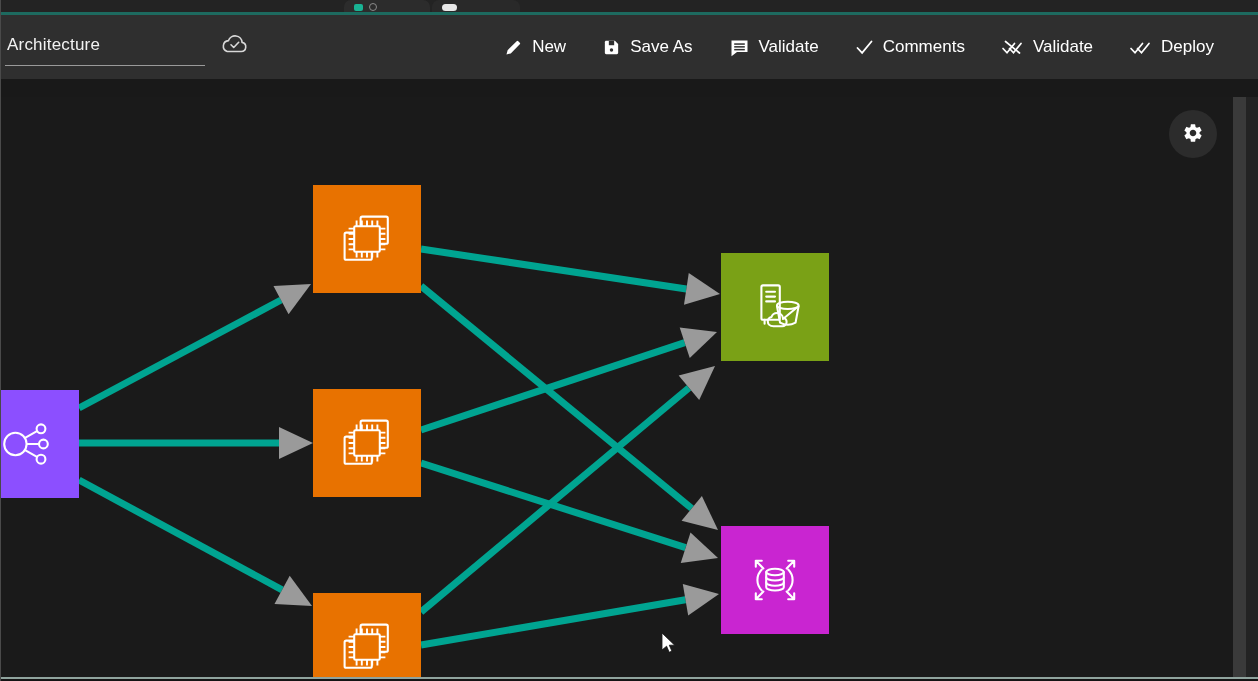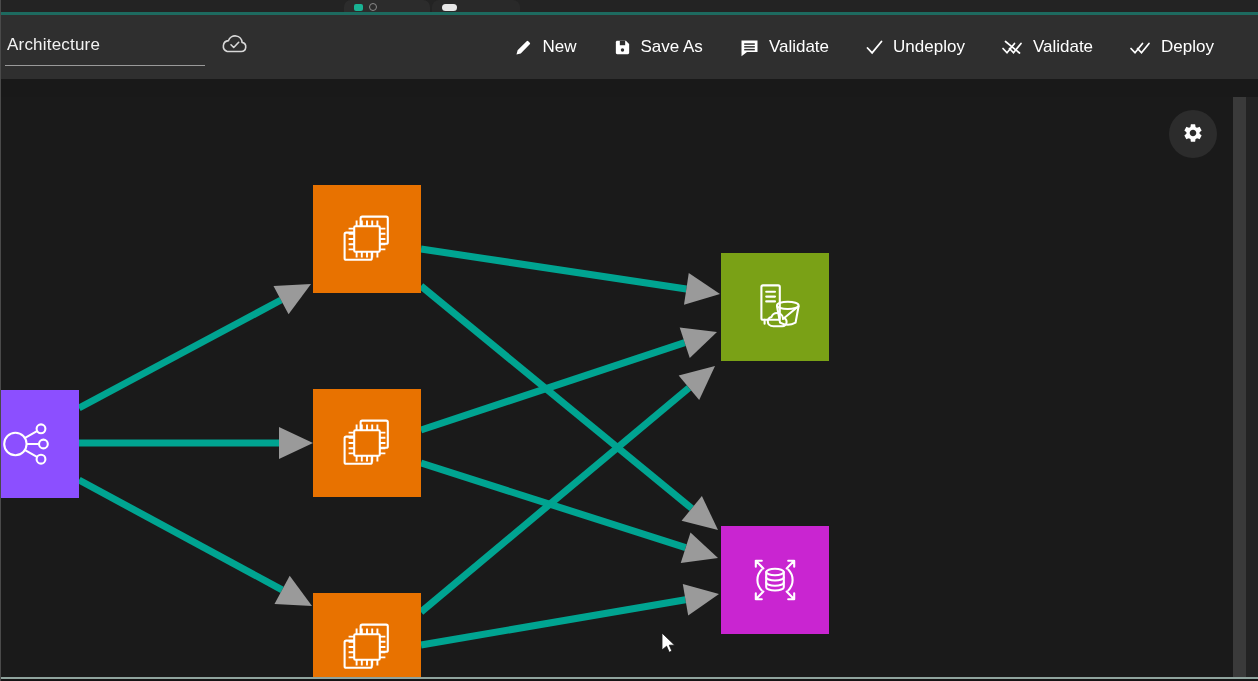--- a/index.html
+++ b/index.html
@@ -94,21 +94,21 @@
         </span>
         <span>Validate</span>
       </button>
 
       <button class="action-btn">
         <span>
           <svg width="19" height="16" viewBox="0 0 19 16">
             <path d="M2.5 9l4.6 4.8L16.5 2.5" fill="none" stroke="#fff" stroke-width="1.8" stroke-linecap="round"></path>
           </svg>
         </span>
-        <span>Undeploy</span>
+        <span>Comments</span>
       </button>
 
       <button class="action-btn">
         <span>
           <svg width="23" height="18" viewBox="0 0 23 18">
             <path d="M2 10.5l4 4.3 7.5-9.3" fill="none" stroke="#fff" stroke-width="1.7" stroke-linecap="round"></path>
             <path d="M8.5 10.5l4 4.3L20 5.5" fill="none" stroke="#fff" stroke-width="1.7" stroke-linecap="round"></path>
             <path d="M4.5 3.5l14 11.5" stroke="#fff" stroke-width="1.7" stroke-linecap="round"></path>
           </svg>
         </span>

